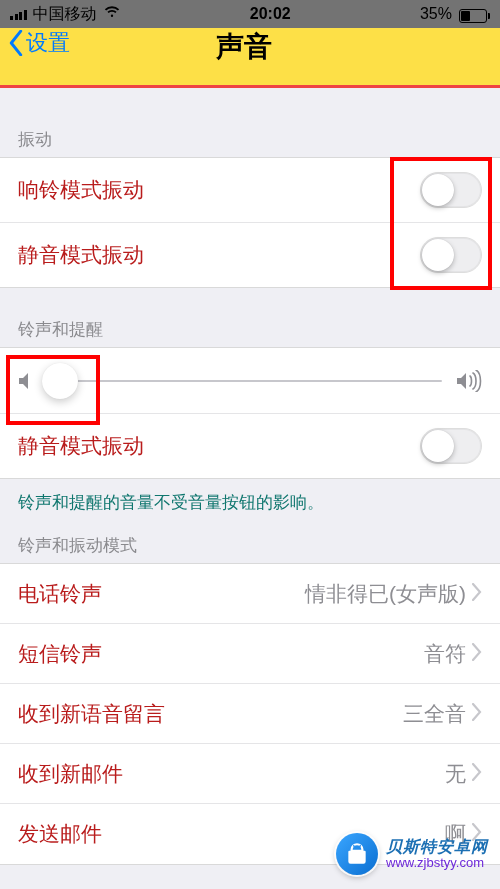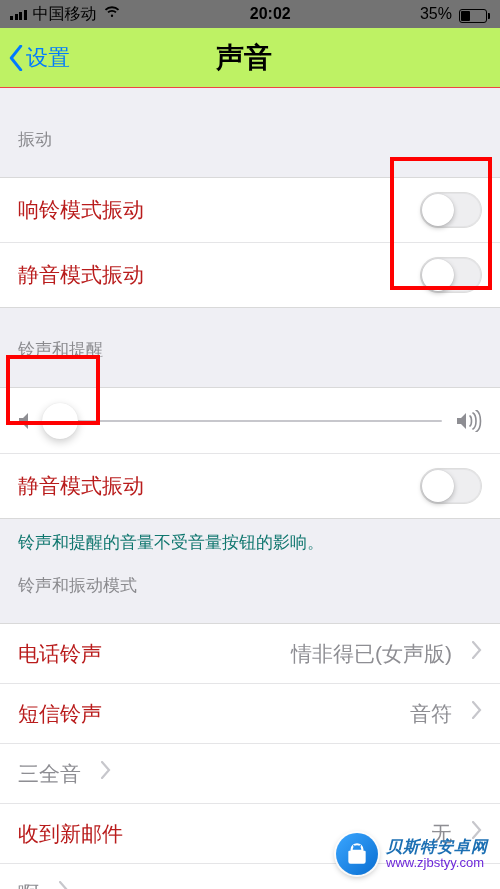--- a/index.html
+++ b/index.html
@@ -29,47 +29,47 @@
     .signal-bars span:nth-child(2){height:6px;}
     .signal-bars span:nth-child(3){height:8px;}
     .signal-bars span:nth-child(4){height:10px;}
     .wifi-icon svg { width: 18px; height: 14px; }
     .battery { display: flex; align-items: center; }
     .battery-body { width: 28px; height: 14px; border: 1.5px solid #000; border-radius: 3px; position: relative; margin-left: 2px; }
     .battery-fill { position: absolute; left:1px; top:1px; bottom:1px; width: 35%; background:#000; border-radius:1px; }
     .battery-tip { width:2px; height:6px; background:#000; border-radius:0 1px 1px 0; margin-left:1px;}
     .nav-bar {
       height: 60px;
-      background: #bef264;
-      border-bottom: 1px solid #ef4444;
+      background: #fde047;
+      border-bottom: 3px solid #ef4444;
       display: flex;
-      align-items: center;
+      align-items: flex-start;
       position: relative;
       padding: 0 8px;
     }
     .back-btn { display: flex; align-items: center; color: #007aff; font-size: 22px; }
     .back-btn svg { width: 16px; height: 26px; margin-right: 2px; }
     .nav-title {
       position: absolute; left: 0; right: 12px; text-align: center;
       font-size: 28px; font-weight: 600; pointer-events: none;
     }
     .section-header {
-      font-size: 17px; color: #8a8a8e; padding: 30px 18px 26px;
+      font-size: 17px; color: #8a8a8e; padding: 30px 18px 6px;
     }
     .section-header.tight { padding-top: 20px; }
     .section-header.first { padding-top: 40px; }
     .group { background: #fff; border-top: 1px solid #d9d9d9; border-bottom: 1px solid #d9d9d9; }
     .row {
       display: flex; align-items: center; justify-content: space-between;
       padding: 14px 18px; min-height: 60px; position: relative;
       border-bottom: 1px solid #e5e5e7;
     }
     .row:last-child { border-bottom: none; }
     .row-label { font-size: 21px; color: #b91c1c; }
-    .row-value { font-size: 21px; color: #8e8e93; display:flex; align-items:flex-start; gap:20px;}
+    .row-value { font-size: 21px; color: #8e8e93; display:flex; align-items:center; gap:6px;}
     .chevron svg { width: 10px; height: 18px; }
     .toggle {
       width: 62px; height: 36px; background: #eeeef0;
       border: 1px solid #ddd; border-radius: 18px; position: relative;
       box-shadow: inset 0 0 0 1px #e4e4e6;
     }
     .toggle-knob {
       position: absolute; left: 1px; top: 1px;
       width: 32px; height: 32px; background: #fff; border-radius: 50%;
       box-shadow: 0 2px 5px rgba(0,0,0,0.25), 0 0 1px rgba(0,0,0,0.15);
@@ -197,37 +197,39 @@
   <div class="row">
     <span class="row-label">短信铃声</span>
     <span class="row-value">
       <span>音符</span>
       <span class="chevron"><svg viewBox="0 0 10 18">
             <path d="M1 1l7 8-7 8" stroke="#c7c7cc" stroke-width="2.2" fill="none" stroke-linecap="round"></path>
           </svg></span>
     </span>
   </div>
   <div class="row">
+    <span class="row-label">收到新语音留言</span>
     <span class="row-value">
       <span>三全音</span>
       <span class="chevron"><svg viewBox="0 0 10 18">
             <path d="M1 1l7 8-7 8" stroke="#c7c7cc" stroke-width="2.2" fill="none" stroke-linecap="round"></path>
           </svg></span>
     </span>
   </div>
   <div class="row">
     <span class="row-label">收到新邮件</span>
     <span class="row-value">
       <span>无</span>
       <span class="chevron"><svg viewBox="0 0 10 18">
             <path d="M1 1l7 8-7 8" stroke="#c7c7cc" stroke-width="2.2" fill="none" stroke-linecap="round"></path>
           </svg></span>
     </span>
   </div>
   <div class="row">
+    <span class="row-label">发送邮件</span>
     <span class="row-value">
       <span>啊</span>
       <span class="chevron"><svg viewBox="0 0 10 18">
             <path d="M1 1l7 8-7 8" stroke="#c7c7cc" stroke-width="2.2" fill="none" stroke-linecap="round"></path>
           </svg></span>
     </span>
   </div>
 </div>
 
 <div class="highlight-box" style="left:390px; top:157px; width:102px; height:133px;"></div>

